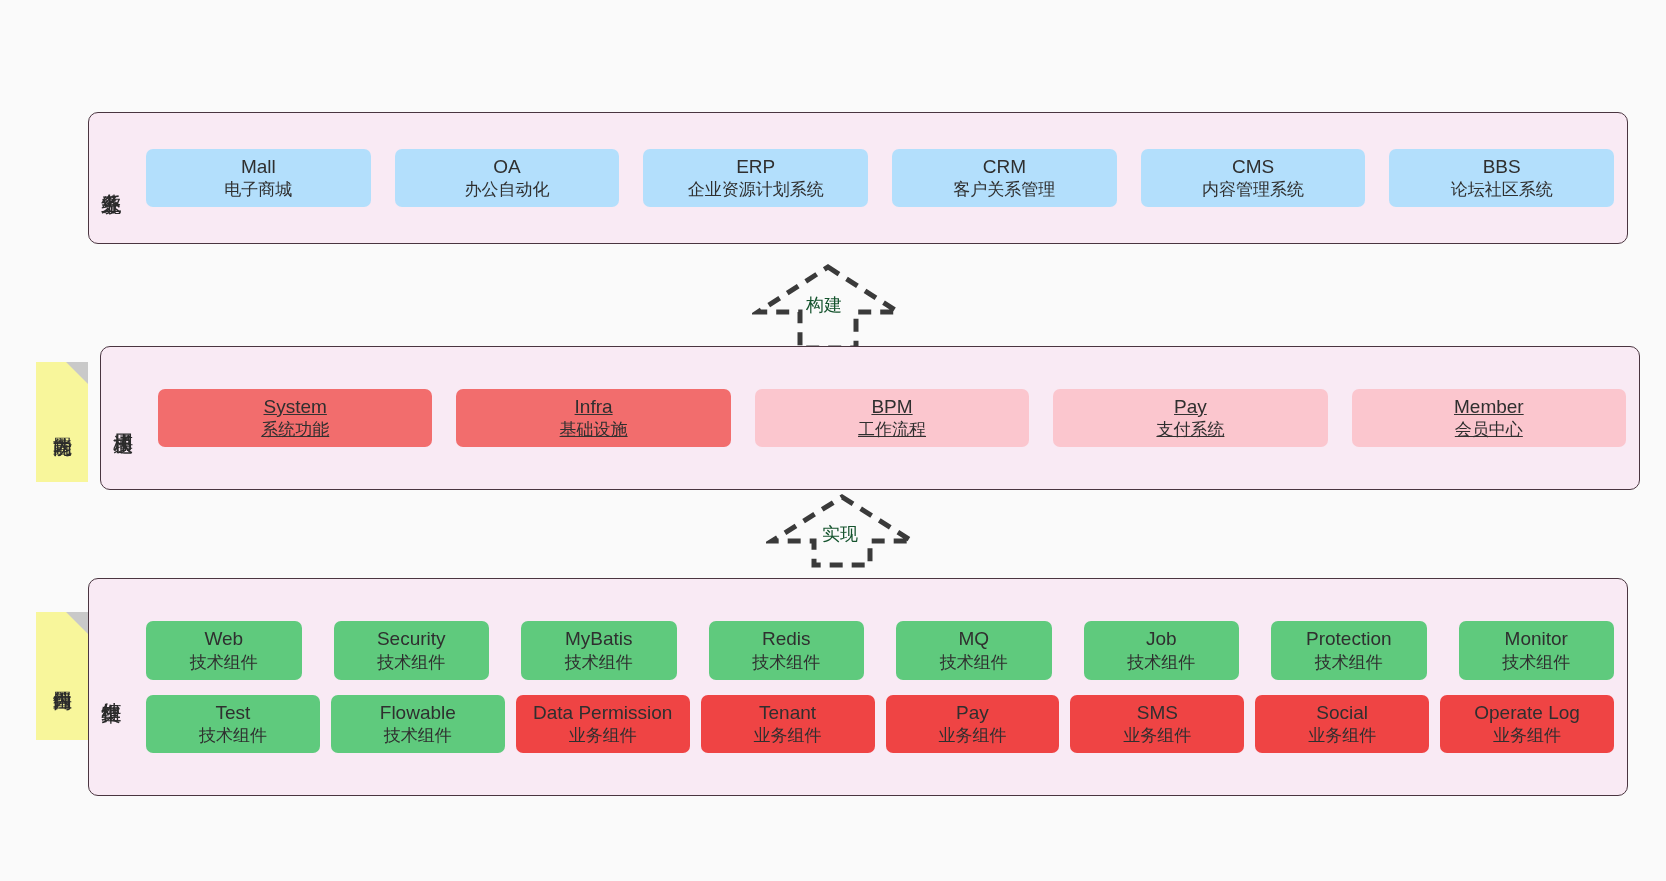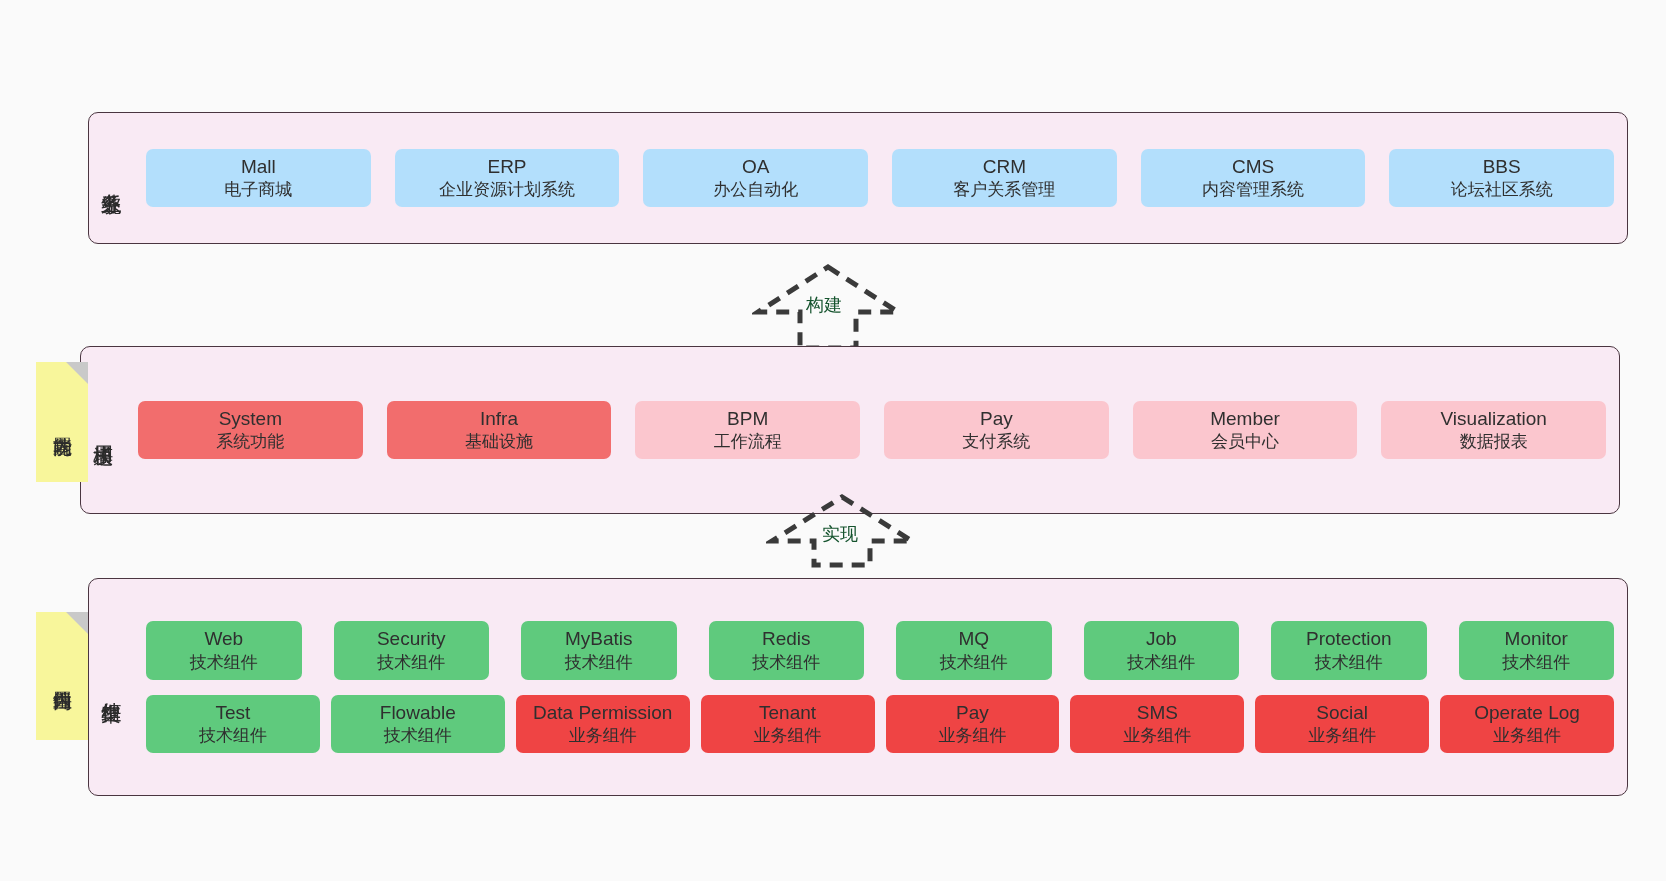--- a/index.html
+++ b/index.html
@@ -150,27 +150,27 @@
     <div class="layer-title">业务系统</div>
     <div class="cards">
       <div class="card-row">
 
         <div class="card c-blue">
           <span class="en">Mall</span>
           <span class="cn">电子商城</span>
         </div>
 
         <div class="card c-blue">
+          <span class="en">OA</span>
+          <span class="cn">办公自动化</span>
+        </div>
+
+        <div class="card c-blue">
           <span class="en">ERP</span>
           <span class="cn">企业资源计划系统</span>
-        </div>
-
-        <div class="card c-blue">
-          <span class="en">OA</span>
-          <span class="cn">办公自动化</span>
         </div>
 
         <div class="card c-blue">
           <span class="en">CRM</span>
           <span class="cn">客户关系管理</span>
         </div>
 
         <div class="card c-blue">
           <span class="en">CMS</span>
           <span class="cn">内容管理系统</span>
@@ -185,21 +185,21 @@
     </div>
   </div>
 
   <div class="arrow-wrap" style="left:752px; top:262px; width:152px; height:90px;">
     <svg width="152" height="90" viewBox="0 0 152 90">
       <path d="M 76 5 L 146 50 L 104 50 L 104 86 L 48 86 L 48 50 L 6 50 Z" fill="none" stroke="#3a3a3a" stroke-width="5" stroke-dasharray="13 9" stroke-linecap="butt" stroke-linejoin="miter"></path>
     </svg>
     <span class="arrow-label" style="left:52px; top:31px;">构建</span>
   </div>
 
-  <div class="layer-box" id="layer-common" style="left:80px; top:346px; width:1540px; height:168px;">
+  <div class="layer-box" id="layer-common" style="left:100px; top:346px; width:1540px; height:144px;text-decoration:underline;">
     <div class="layer-title">通用模块</div>
     <div class="cards">
       <div class="card-row">
 
         <div class="card c-red">
           <span class="en">System</span>
           <span class="cn">系统功能</span>
         </div>
 
         <div class="card c-red">
@@ -215,24 +215,20 @@
         <div class="card c-pink">
           <span class="en">Pay</span>
           <span class="cn">支付系统</span>
         </div>
 
         <div class="card c-pink">
           <span class="en">Member</span>
           <span class="cn">会员中心</span>
         </div>
 
-        <div class="card c-pink">
-          <span class="en">Visualization</span>
-          <span class="cn">数据报表</span>
-        </div>
 
       </div>
     </div>
   </div>
 
   <div class="note" style="left:36px; top:362px; width:52px; height:120px;">
     <span class="fold"></span>
     <span>内置功能</span>
   </div>
 

